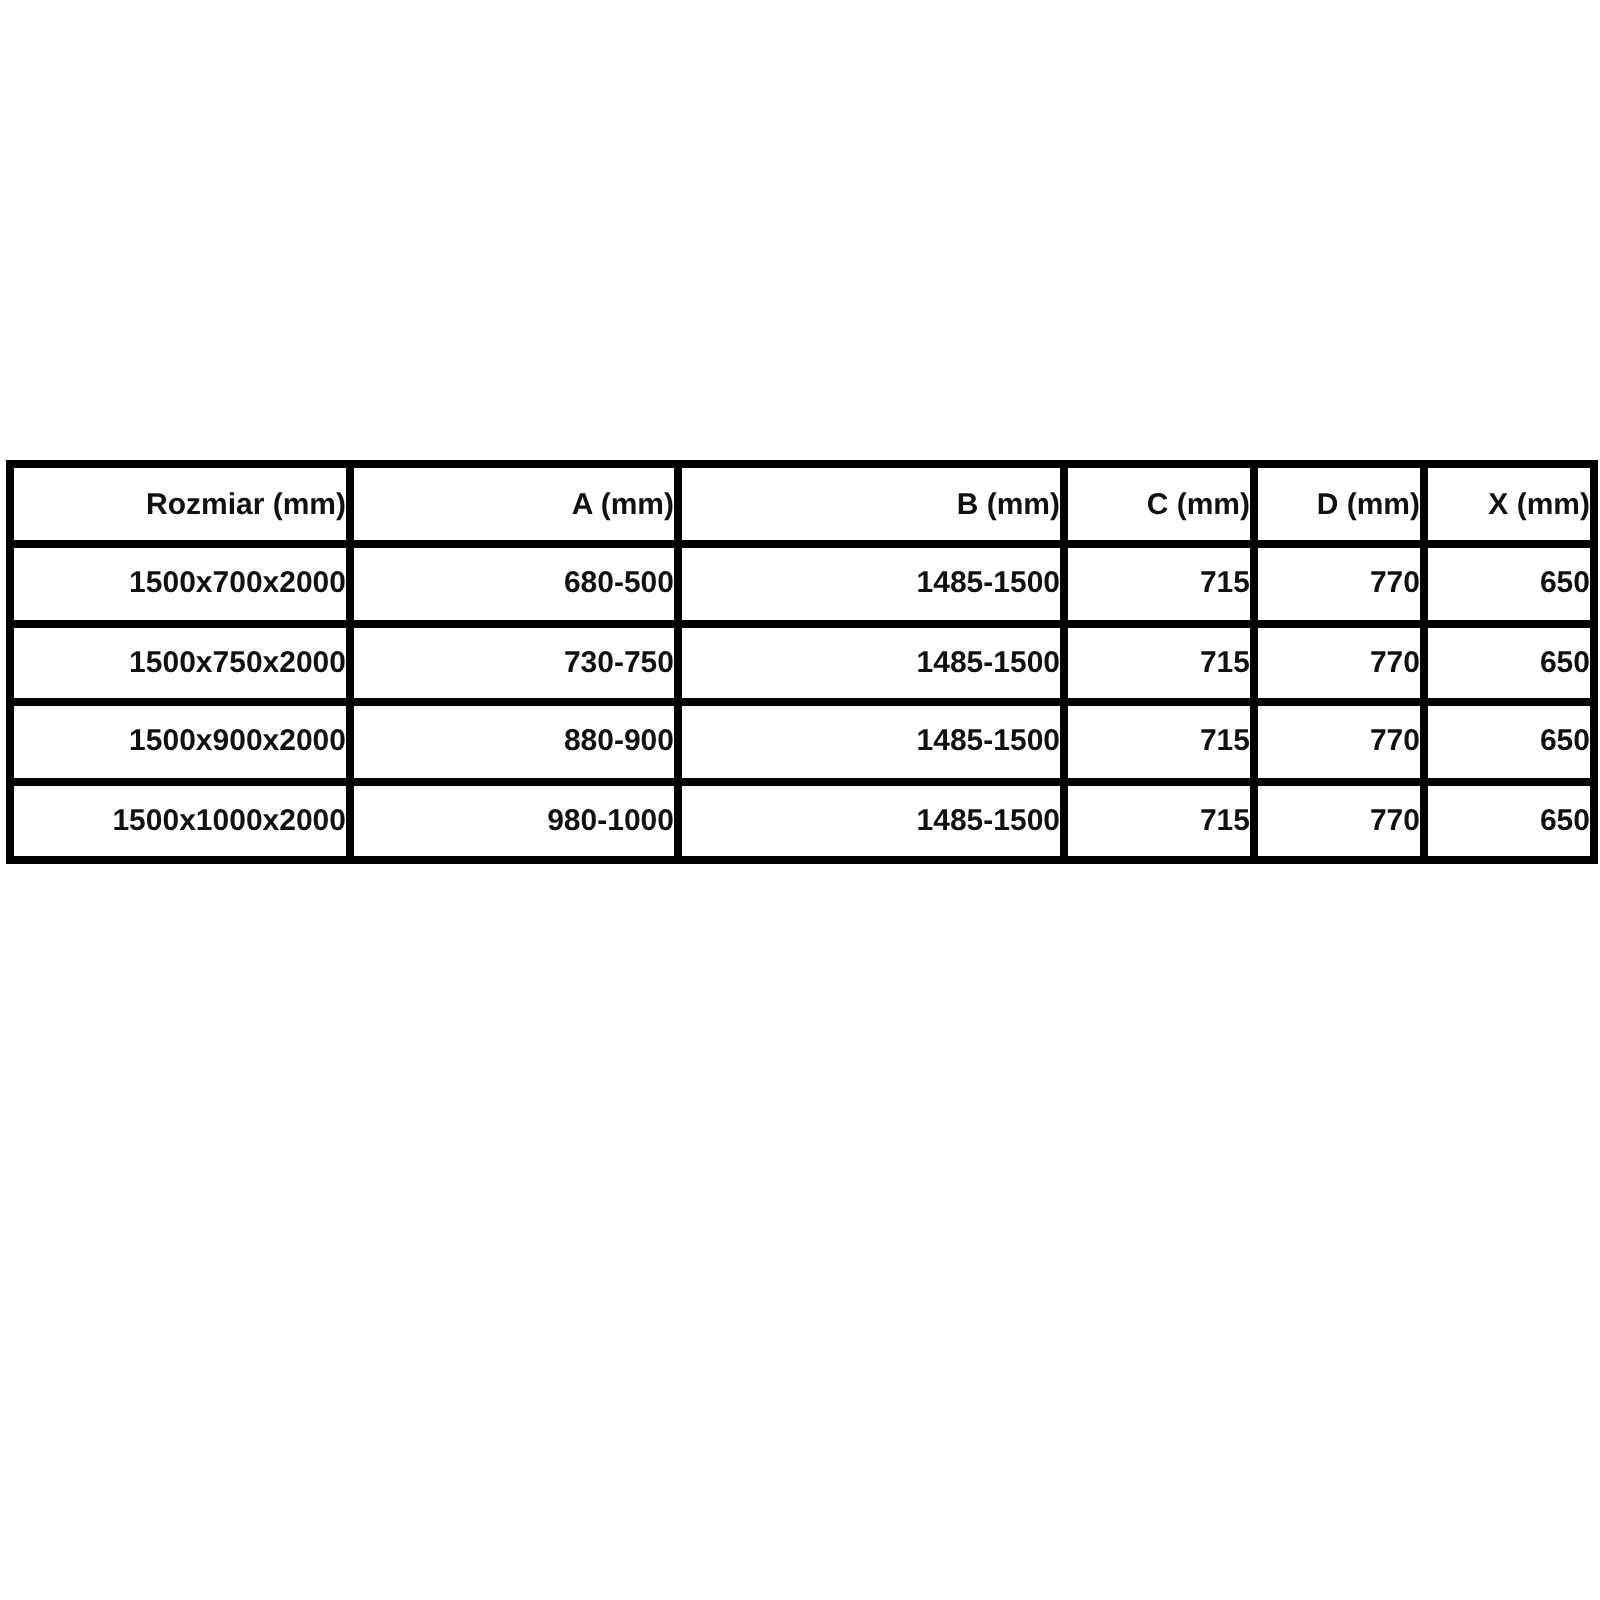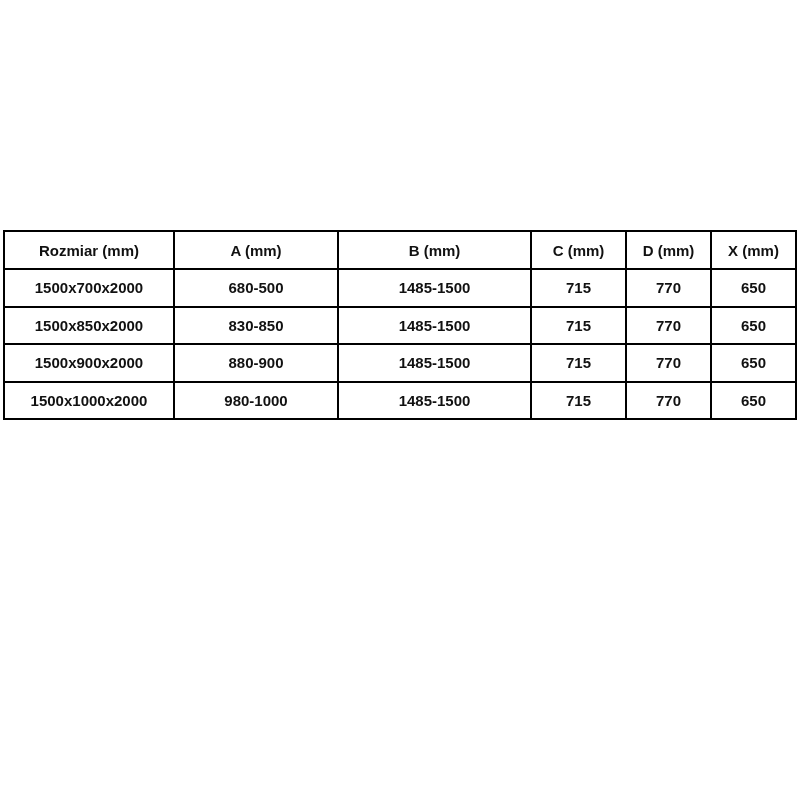--- a/index.html
+++ b/index.html
@@ -18,22 +18,22 @@
   table.spec-table {
     position: absolute;
     top: 230px;
     left: 3px;
     width: 792px;
     border-collapse: collapse;
     table-layout: fixed;
   }
   .spec-table th,
   .spec-table td {
-    border: 2px solid #000000;
-    text-align: center;
+    border: 4px solid #000000;
+    text-align: right;
     vertical-align: middle;
     padding: 0;
     color: #111111;
     font-size: 15px;
     line-height: 1;
     overflow: hidden;
     white-space: nowrap;
   }
   .spec-table th {
     font-weight: bold;
@@ -76,22 +76,22 @@
     <tbody>
       <tr>
         <td>1500x700x2000</td>
         <td>680-500</td>
         <td>1485-1500</td>
         <td>715</td>
         <td>770</td>
         <td>650</td>
       </tr>
       <tr>
-        <td>1500x850x2000</td>
-        <td>830-850</td>
+        <td>1500x750x2000</td>
+        <td>730-750</td>
         <td>1485-1500</td>
         <td>715</td>
         <td>770</td>
         <td>650</td>
       </tr>
       <tr>
         <td>1500x900x2000</td>
         <td>880-900</td>
         <td>1485-1500</td>
         <td>715</td>

